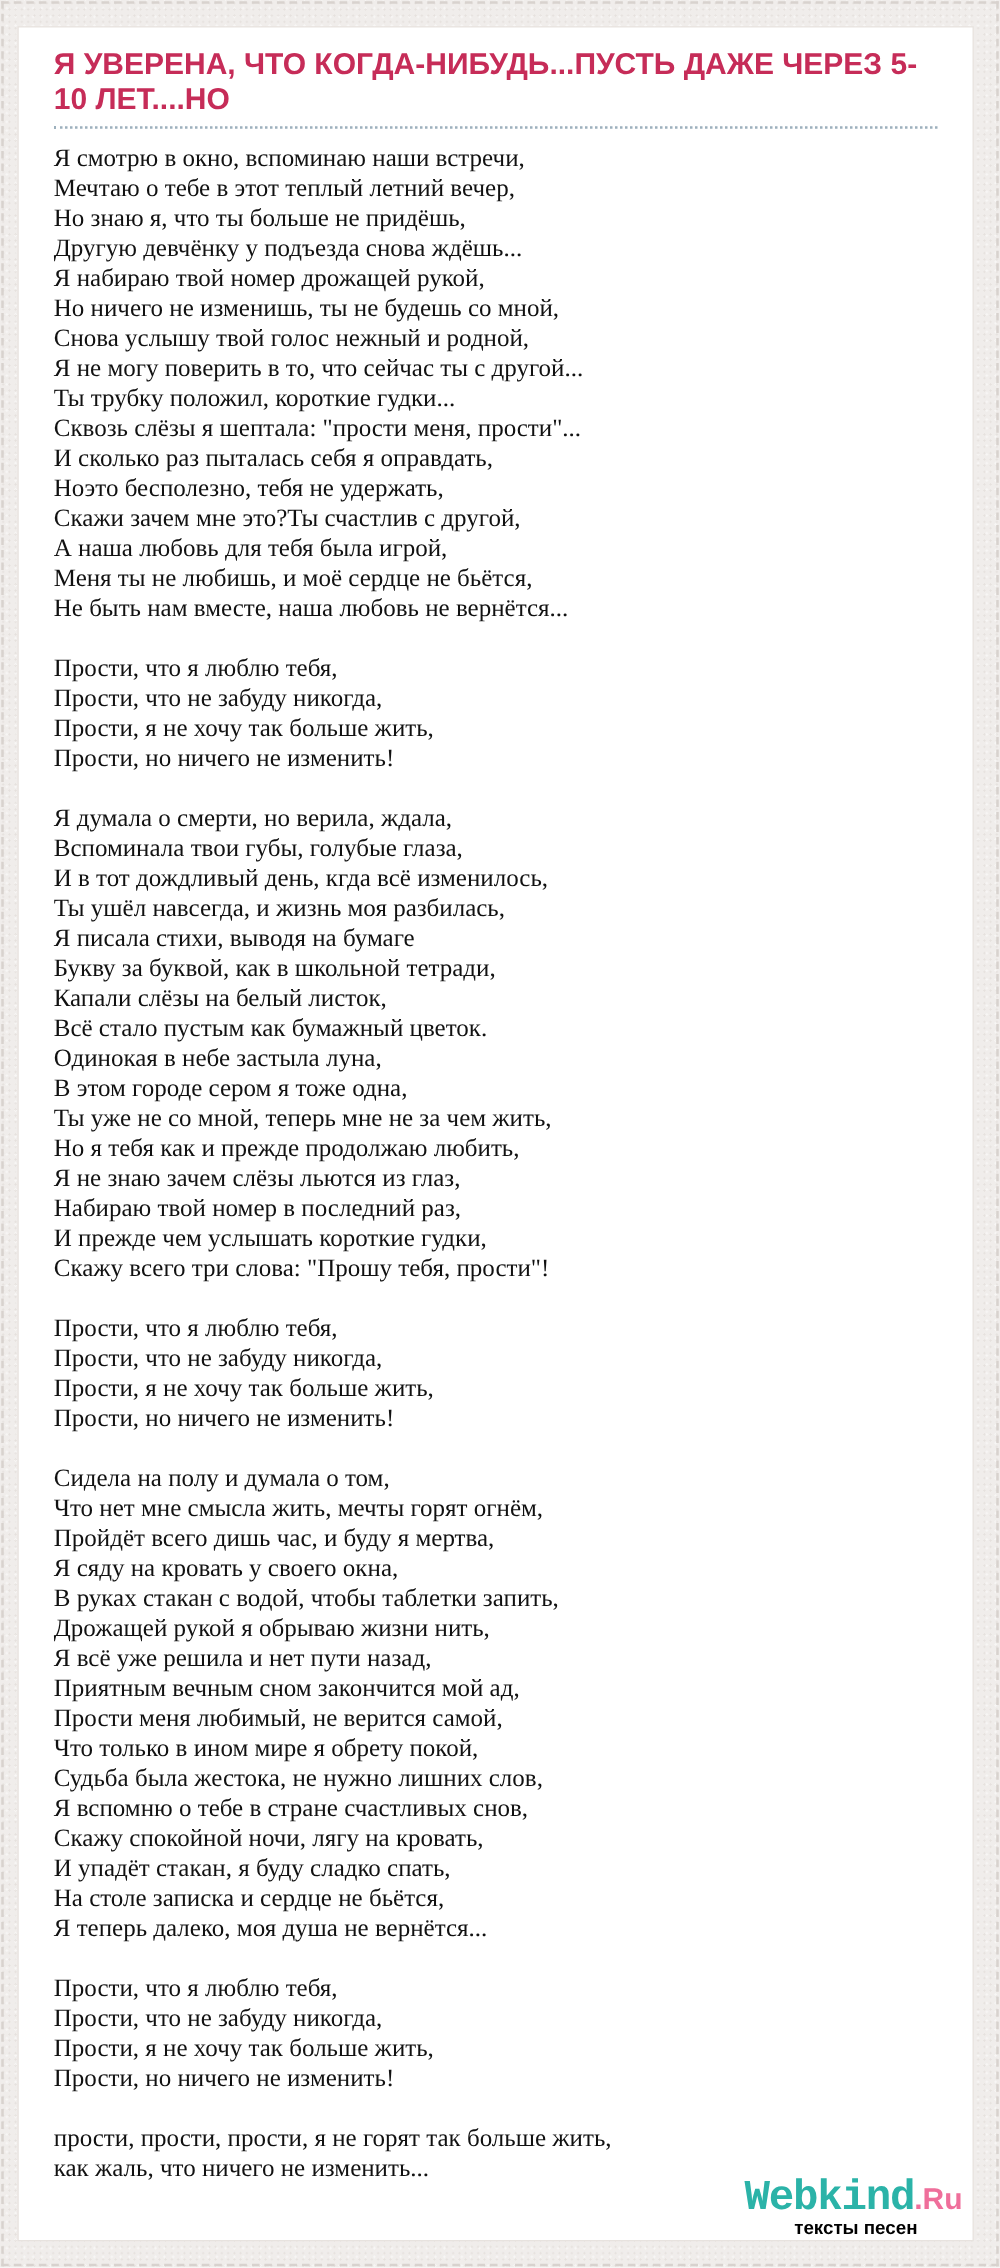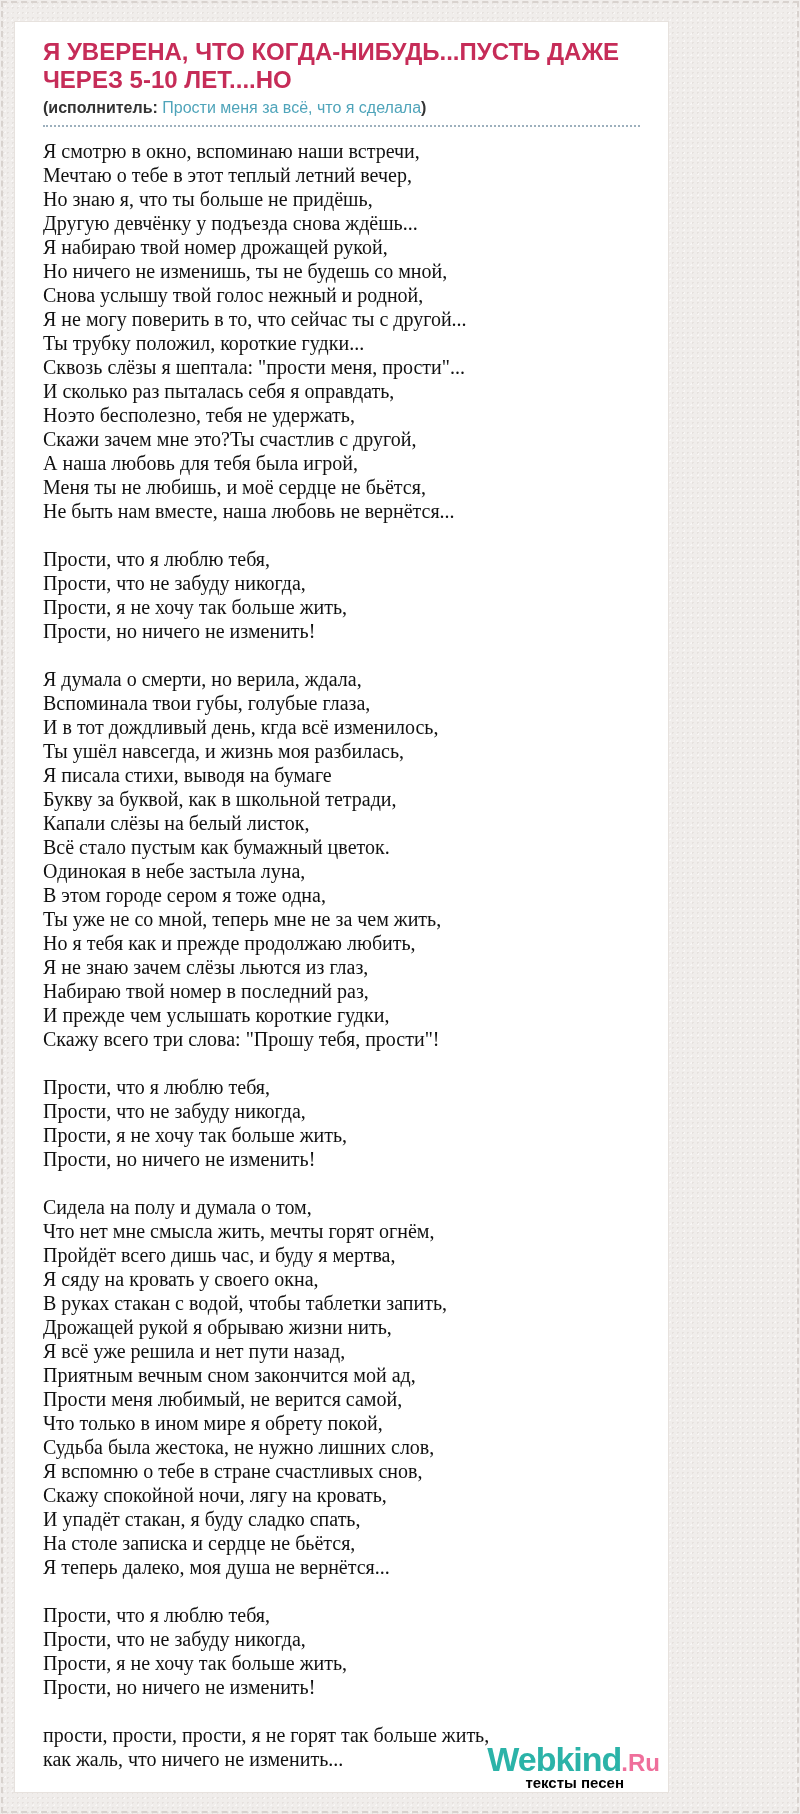--- a/index.html
+++ b/index.html
@@ -25,21 +25,21 @@
   .page-border {
     position: absolute;
     inset: 1px;
     border: 2px dashed #d8d2ce;
     pointer-events: none;
   }
   .content-card {
     position: absolute;
     left: 15px;
     top: 22px;
-    width: 653px;
+    width: 763px;
     height: 1770px;
     background: #ffffff;
     box-shadow: 0 0 0 1px #e7e2de;
     box-sizing: border-box;
     padding: 16px 28px 0 28px;
   }
   .page-title {
     margin: 0;
     font-size: 24px;
     line-height: 28px;
@@ -104,24 +104,20 @@
 </head>
 <body>
 
 <div class="page-texture"></div>
 <div class="page-border"></div>
 
 <div class="content-card">
 
   <h1 class="page-title" style="color: rgb(198, 44, 88);">Я УВЕРЕНА, ЧТО КОГДА-НИБУДЬ...ПУСТЬ ДАЖЕ ЧЕРЕЗ 5-10 ЛЕТ....НО</h1>
 
-  <div class="artist-line">
-    <span style="color: rgb(51, 51, 51);">(исполнитель:</span>
-    <a href="#" style="color: rgb(79, 164, 186);">Прости меня за всё, что я сделала</a><span style="color: rgb(51, 51, 51);">)</span>
-  </div>
 
   <div class="title-separator"></div>
 
   <div class="lyrics" style="color: rgb(17, 17, 17); margin-top: 12px;">
       <p>Я смотрю в окно, вспоминаю наши встречи,
 Мечтаю о тебе в этот теплый летний вечер,
 Но знаю я, что ты больше не придёшь,
 Другую девчёнку у подъезда снова ждёшь...
 Я набираю твой номер дрожащей рукой,
 Но ничего не изменишь, ты не будешь со мной,
@@ -177,17 +173,17 @@
 Я теперь далеко, моя душа не вернётся...</p>
       <p>Прости, что я люблю тебя,
 Прости, что не забуду никогда,
 Прости, я не хочу так больше жить,
 Прости, но ничего не изменить!</p>
       <p>прости, прости, прости, я не горят так больше жить,
 как жаль, что ничего не изменить...</p>
     </div>
 
   <a href="#" class="webkind-logo">
-    <span class="brand-row"><span class="brand-main" style="color: rgb(43, 179, 168);">Webkind</span><span class="brand-suffix" style="color: rgb(239, 111, 155);">.Ru</span></span>
+    <span class="brand-row"><span class="brand-main" style="color: rgb(43, 179, 168); font-family: Liberation Mono, monospace;">Webkind</span><span class="brand-suffix" style="color: rgb(239, 111, 155);">.Ru</span></span>
     <div class="brand-tagline" style="color: #000000;">тексты песен</div>
   </a>
 
 </div>
 
 </body></html>

